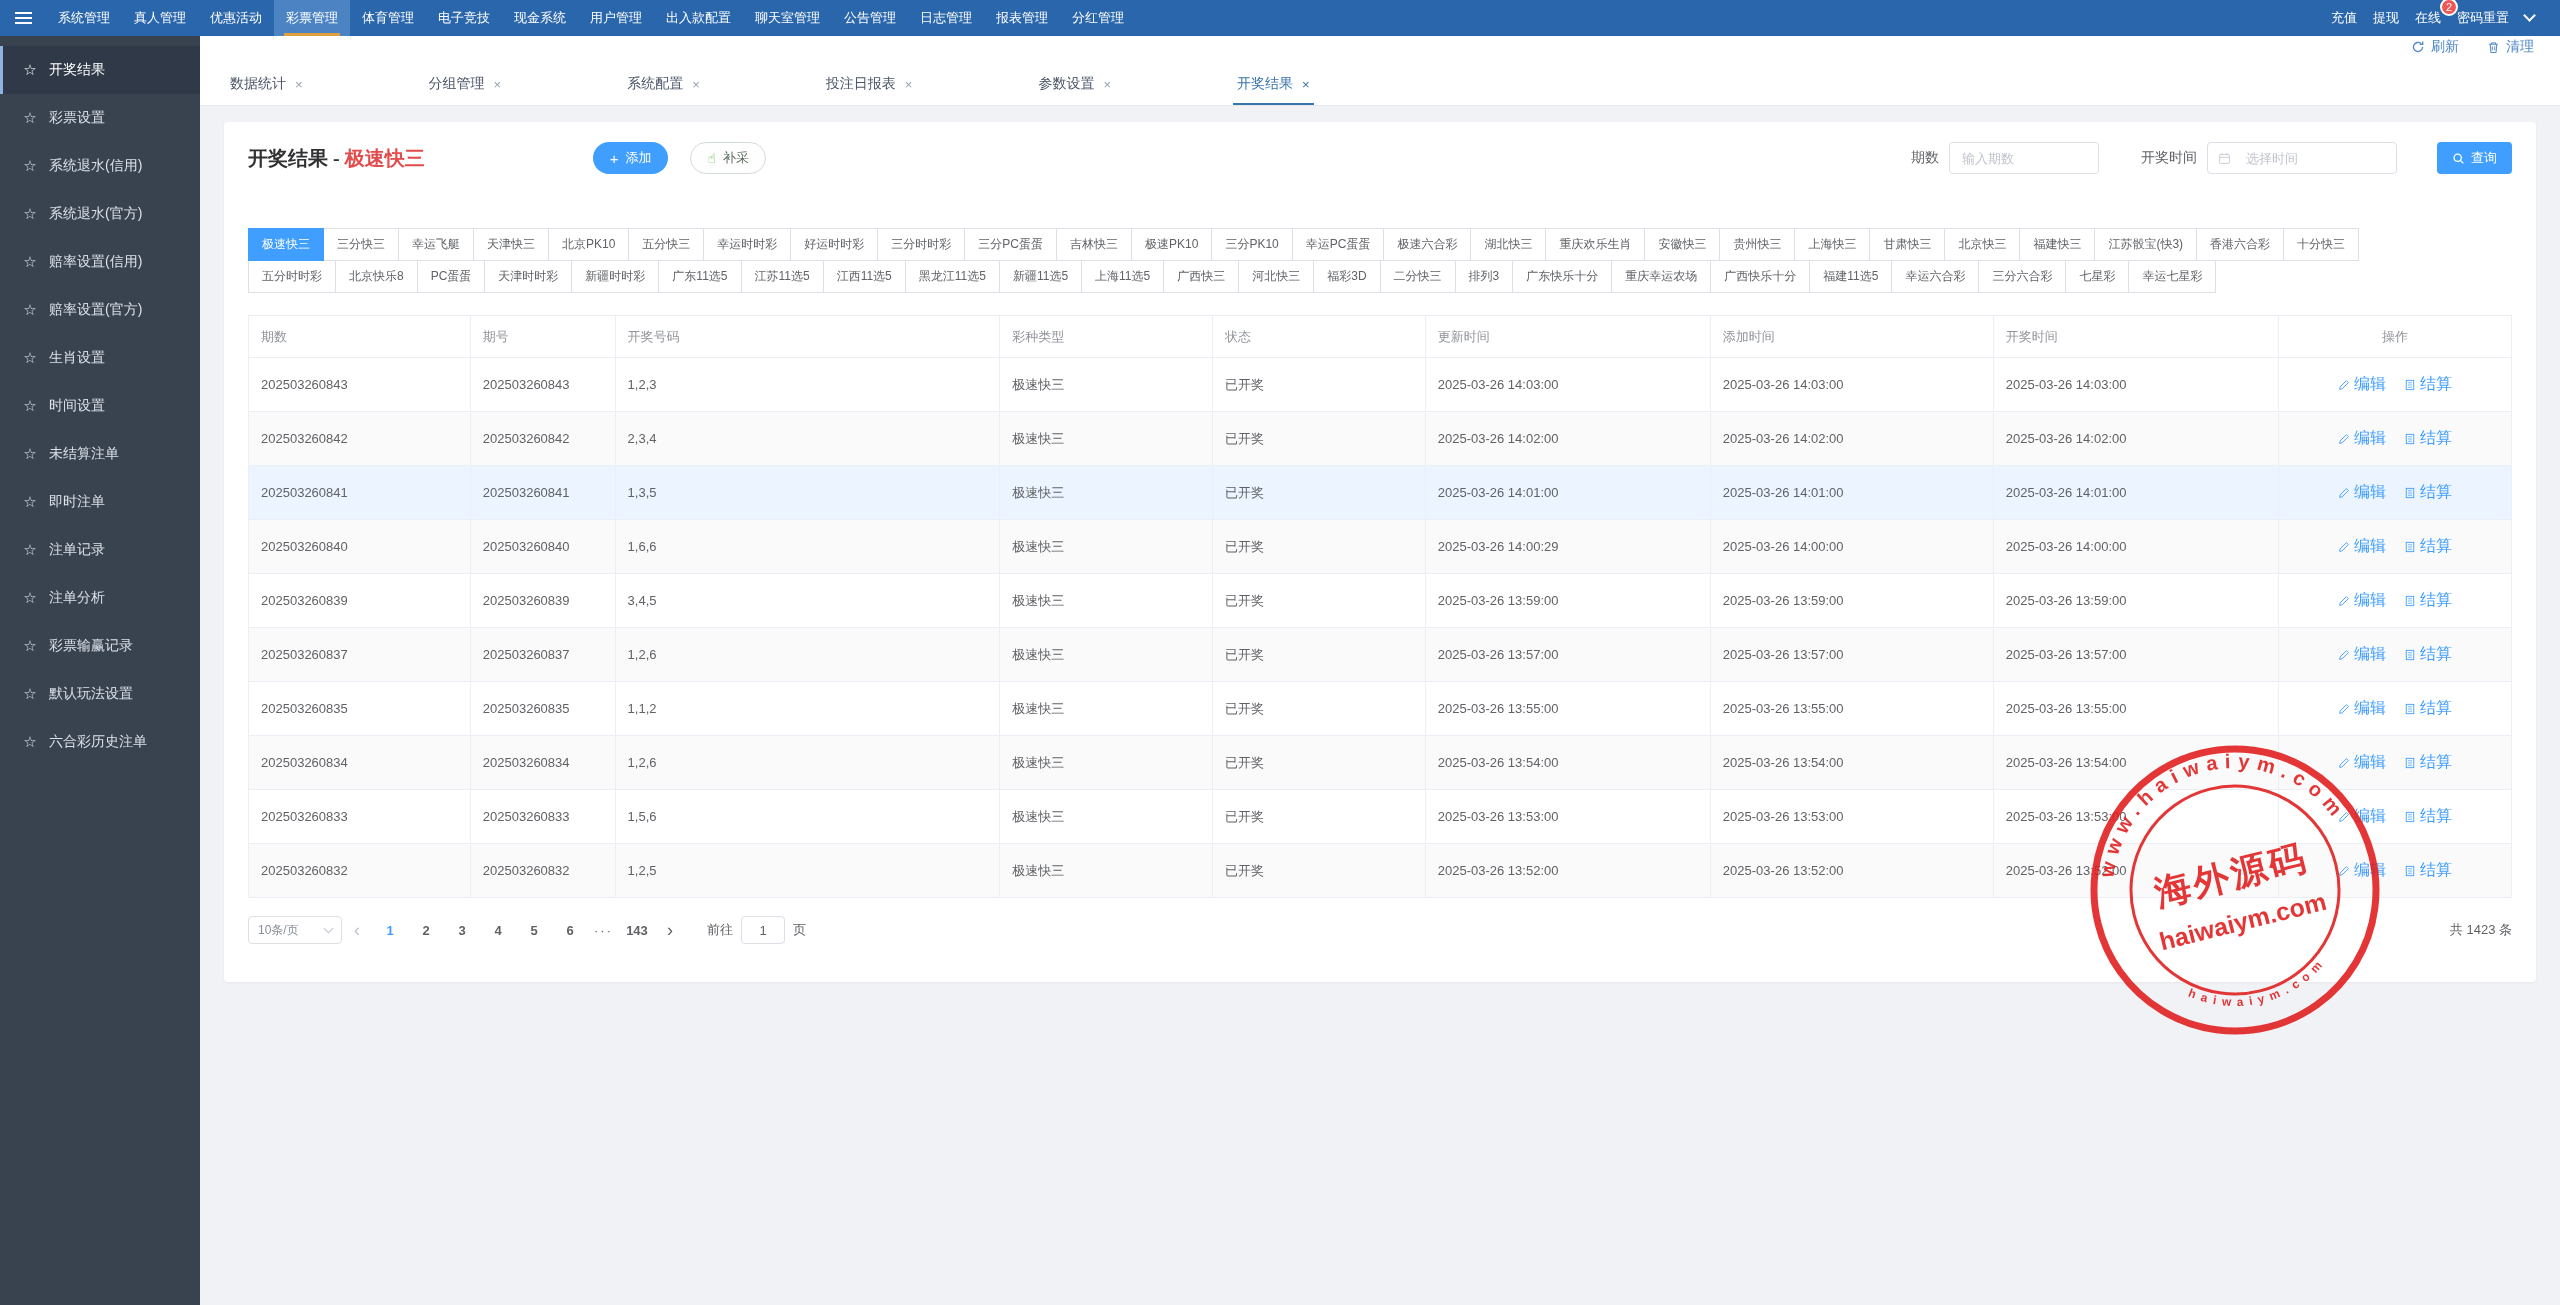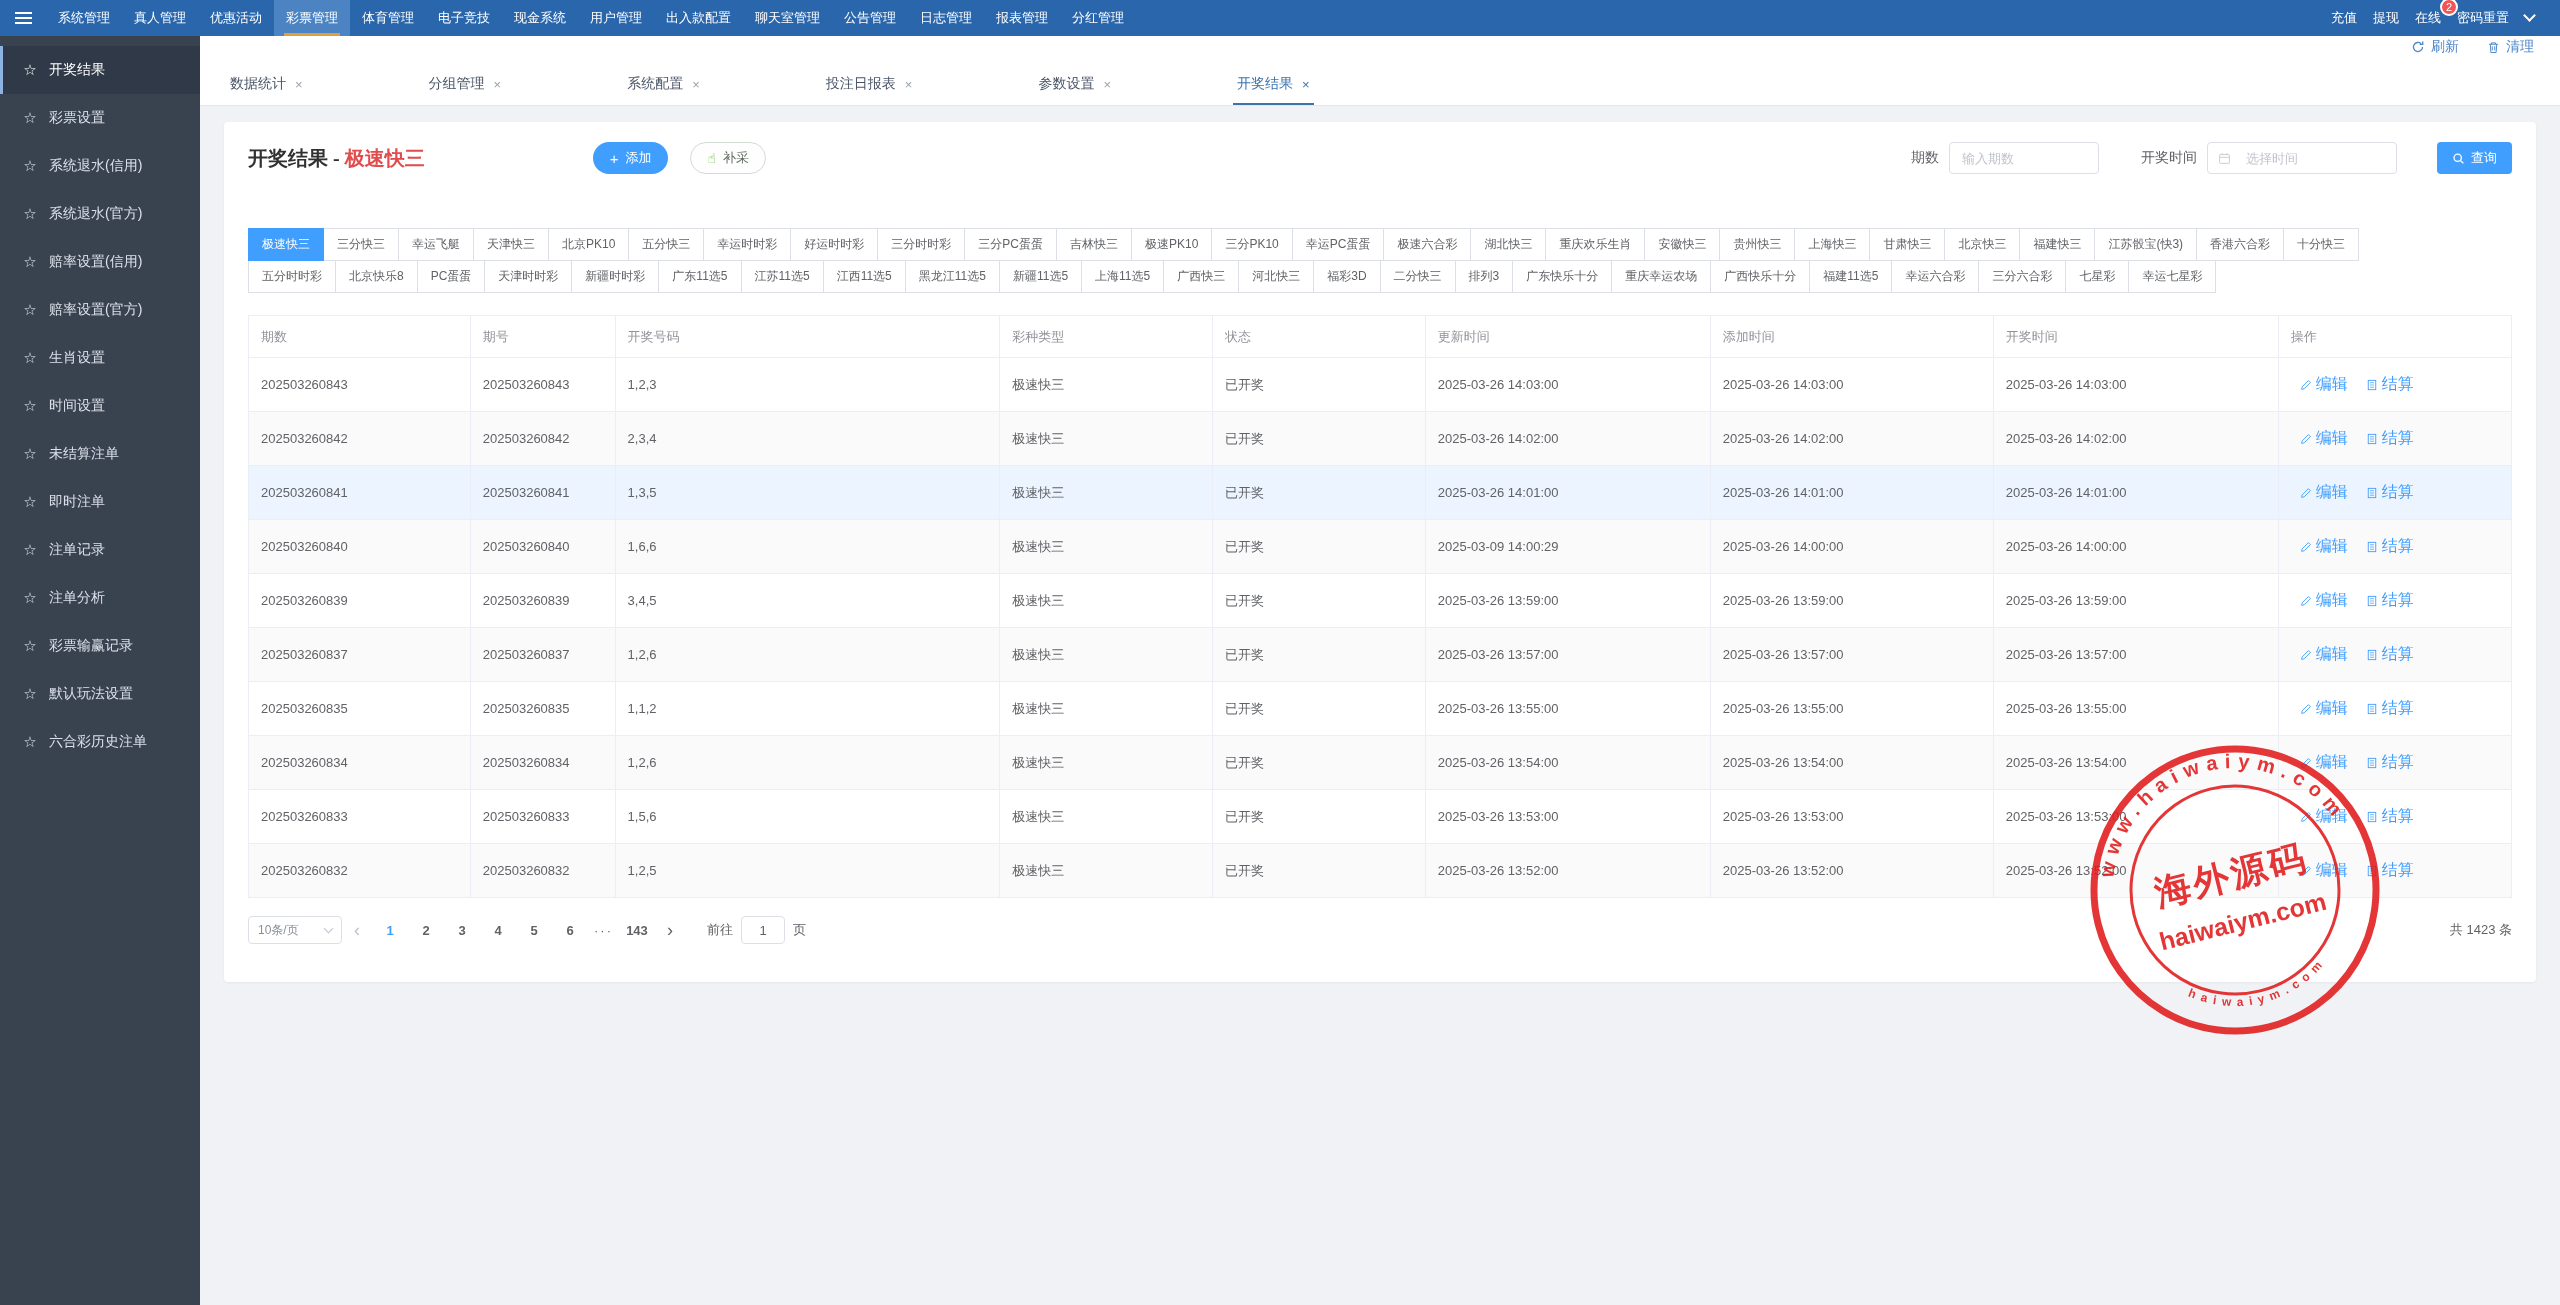--- a/index.html
+++ b/index.html
@@ -81,21 +81,21 @@
   .ltab:first-child { margin-left:0; }
   .ltab.active { background:#409eff; border-color:#409eff; color:#fff; position:relative; z-index:1; }
   
   .rtable { width:100%; border-collapse:collapse; table-layout:fixed; margin-top:22px; }
   .rtable th, .rtable td { border:1px solid #ebeef5; text-align:left; padding:0 12px;
     font-size:13px; overflow:hidden; white-space:nowrap; }
   .rtable th { color:#909399; font-weight:normal; height:42px; }
   .rtable td { color:#606266; height:54px; }
   .rtable tbody tr:nth-child(even) { background:#fafafa; }
   .rtable tbody tr.hl { background:#ecf5ff; }
-  .rtable th:last-child, .rtable td:last-child { }
+  .rtable th:last-child, .rtable td:last-child { text-align:center; }
   .op { color:#409eff; font-size:16px; display:inline-flex; align-items:center; gap:4px; margin:0 9px; cursor:pointer; }
   .op svg { display:block; }
   
   .pagination { display:flex; align-items:center; margin-top:18px; font-size:13px; color:#606266; }
   .psize { width:94px; height:28px; border:1px solid #dcdfe6; border-radius:4px; background:#fff;
     display:flex; align-items:center; justify-content:space-between; padding:0 9px; font-size:12px; color:#8a9099; cursor:pointer; }
   .pcaret { width:7px; height:7px; border-right:1.5px solid #c0c4cc; border-bottom:1.5px solid #c0c4cc;
     transform:rotate(45deg); margin-top:-3px; }
   .parrow { font-size:18px; line-height:1; margin:0 12px; cursor:pointer; }
   .parrow.prev { color:#bcc3cd; }
@@ -453,21 +453,21 @@
                   </svg>
                   <span>结算</span>
                 </span></td>
             </tr>
             <tr>
               <td>202503260840</td>
               <td>202503260840</td>
               <td>1,6,6</td>
               <td>极速快三</td>
               <td>已开奖</td>
-              <td>2025-03-09 14:00:29</td>
+              <td>2025-03-26 14:00:29</td>
               <td>2025-03-26 14:00:00</td>
               <td>2025-03-26 14:00:00</td>
               <td><span class="op">
                   <svg viewBox="0 0 16 16" width="12" height="12">
                     <path d="M11.2 2.2l2.6 2.6L5.4 13.2 2.2 13.8 2.8 10.6z" fill="none" stroke="currentColor" stroke-width="1.2"></path>
                   </svg>
                   <span>编辑</span>
                 </span><span class="op">
                   <svg viewBox="0 0 16 16" width="12" height="12">
                     <rect x="3" y="1.8" width="10" height="12.4" fill="none" stroke="currentColor" stroke-width="1.2"></rect>

